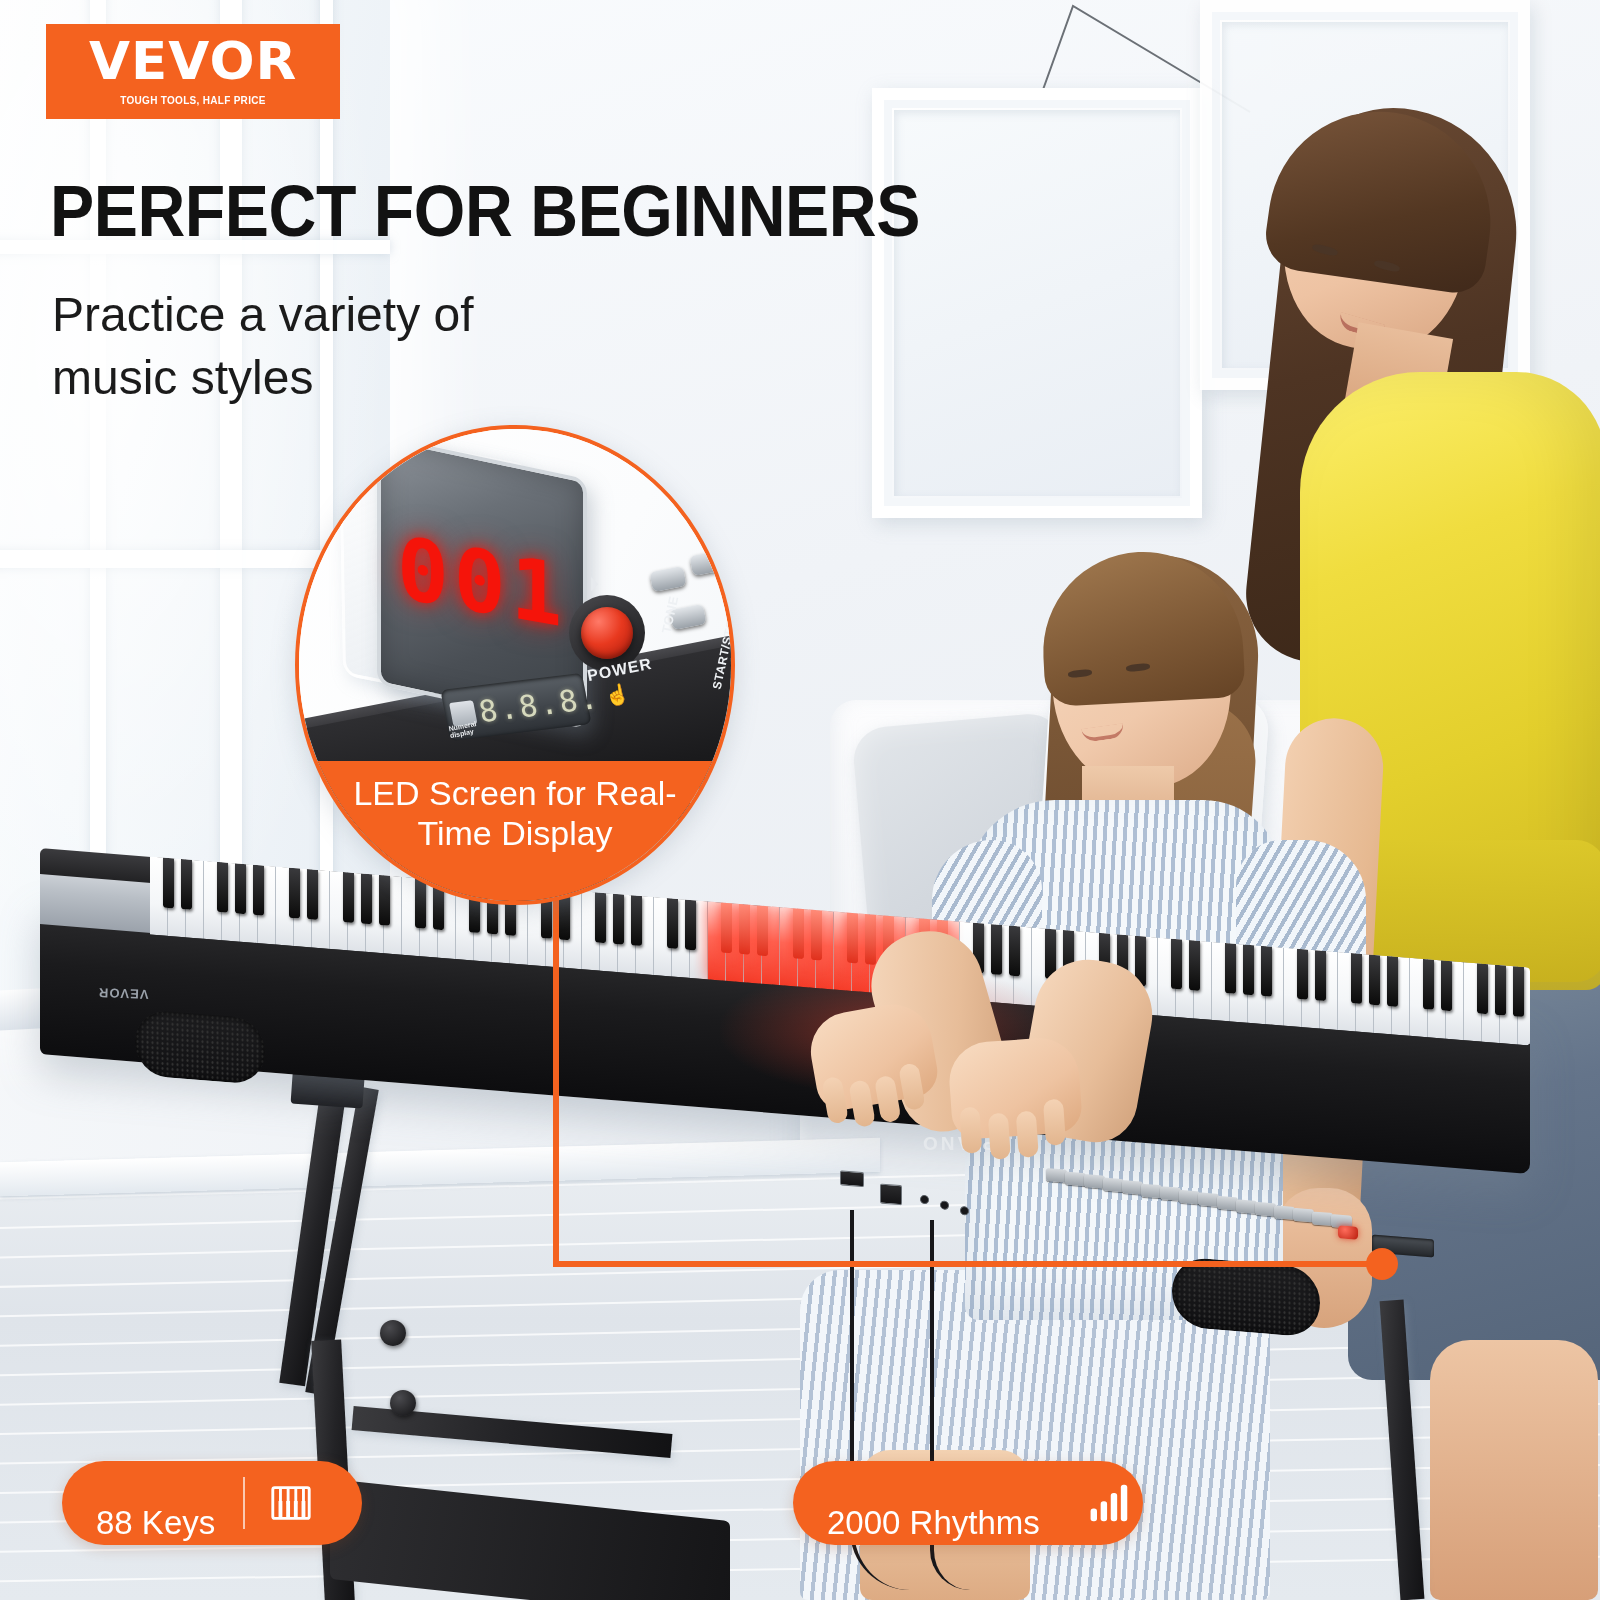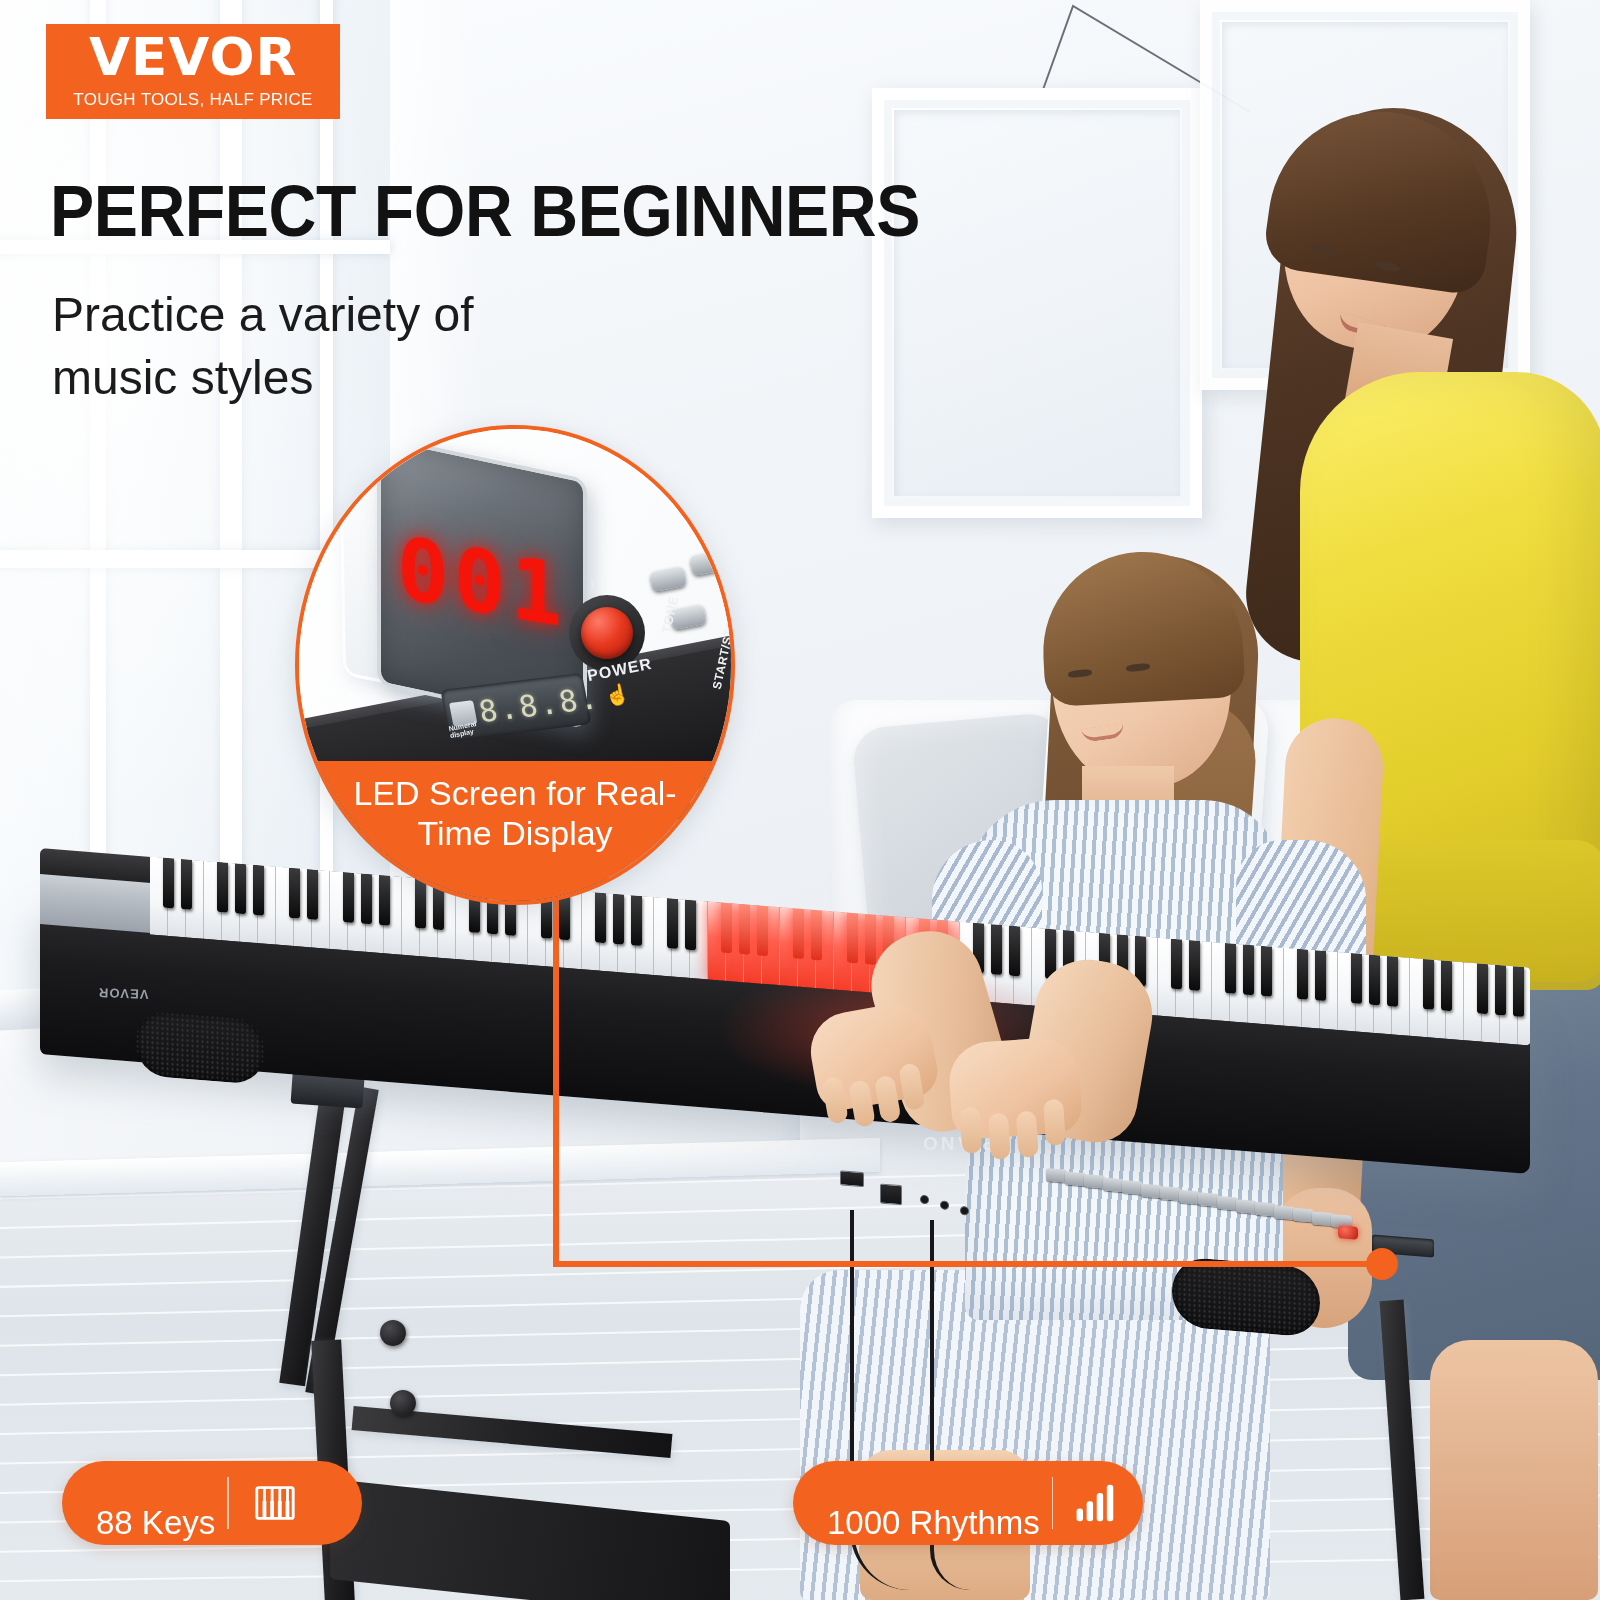--- a/index.html
+++ b/index.html
@@ -426,21 +426,21 @@
     align-items: center; justify-content: center;
     z-index: 40;
   }
   .logo-word {
     font-size: 52px; font-weight: bold; color: #fff;
     letter-spacing: 1px; line-height: .96;
     font-family: "DejaVu Sans", sans-serif;
     transform: scaleX(1.02);
   }
   .logo-tag {
-    font-size: 17px; font-weight: normal; color: #fff;
+    font-size: 10px; font-weight: bold; color: #fff;
     letter-spacing: .3px; margin-top: 8px;
   }
 
   .headline {
     position: absolute; left: 50px; top: 175px; z-index: 40;
     font-size: 72px; font-weight: bold; color: #121212;
     letter-spacing: -0.5px; line-height: 1;
     transform: scaleX(.92); transform-origin: left center;
     white-space: nowrap;
   }
@@ -604,21 +604,21 @@
   .badge {
     position: absolute; height: 84px;
     background: #f4621f;
     border-radius: 44px;
     display: flex; align-items: center;
     padding: 0 26px 0 34px;
     box-shadow: 0 4px 14px rgba(140,70,30,.22);
   }
   .badge-label {
     font-size: 33px; color: #fff; white-space: nowrap;
-    padding-right: 12px;
+    padding-right: 28px;
     margin-top: 39px;
   }
   .badge-sep { width: 2px; height: 52px; background: rgba(255,255,255,.65); }
   .badge-icon {
     width: 56px; height: 56px; margin-left: 18px;
     display: flex; align-items: center; justify-content: center;
     color: #fff;
   }
   .badge-1 { left: 62px;  width: 300px; }
   .badge-2 { left: 410px; width: 330px; }
@@ -990,21 +990,21 @@
       <svg viewBox="0 0 48 48" width="46" height="46" fill="none" stroke="#fff" stroke-width="3">
         <rect x="5" y="8" width="38" height="32" rx="2"></rect>
         <path d="M13 8v17M21 8v17M29 8v17M37 8v17" stroke-width="3"></path>
         <path d="M11 22h4v18h-4zM19 22h4v18h-4zM27 22h4v18h-4zM35 22h4v18h-4z" fill="#fff" stroke="none"></path>
       </svg>
     </span>
   </div>
 
 
   <div class="badge badge-3">
-    <span class="badge-label">1000 Rhythms</span>
+    <span class="badge-label">2000 Rhythms</span>
     <span class="badge-sep"></span>
     <span class="badge-icon">
       <svg viewBox="0 0 48 48" width="44" height="44" fill="#fff">
         <rect x="5" y="30" width="7" height="14" rx="3"></rect>
         <rect x="16" y="22" width="7" height="22" rx="3"></rect>
         <rect x="27" y="13" width="7" height="31" rx="3"></rect>
         <rect x="38" y="4" width="7" height="40" rx="3"></rect>
       </svg>
     </span>
   </div>

